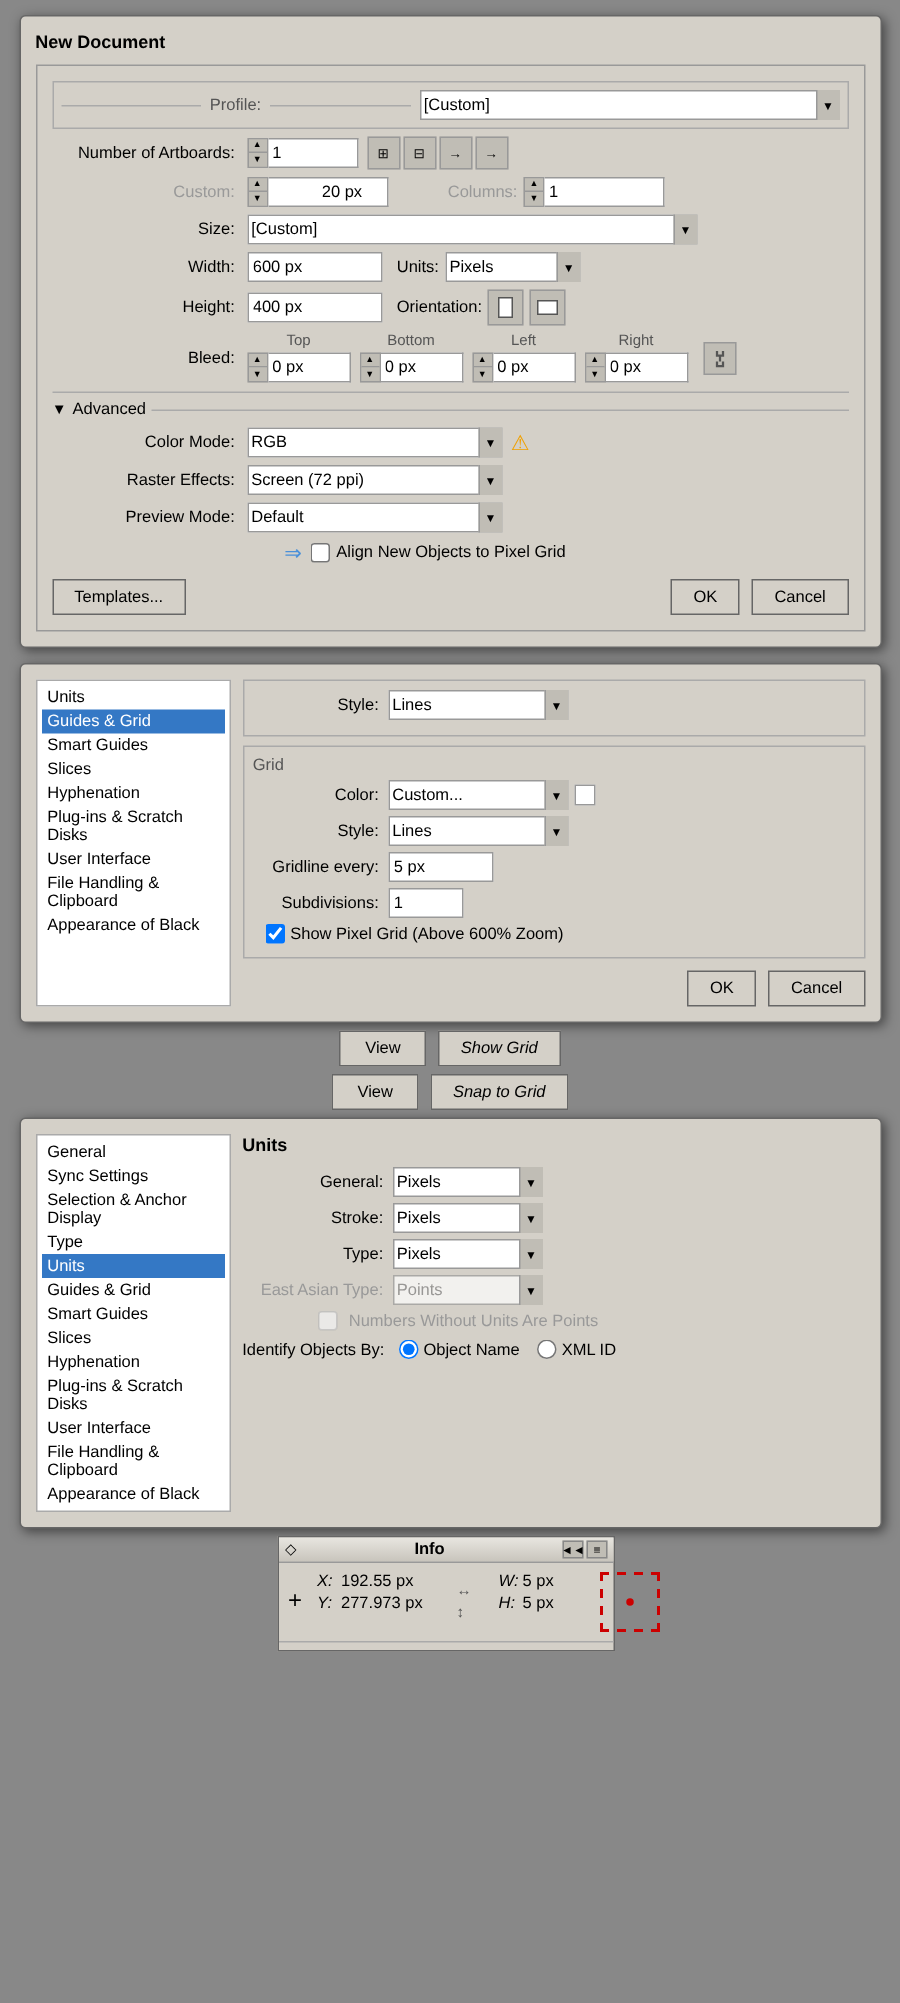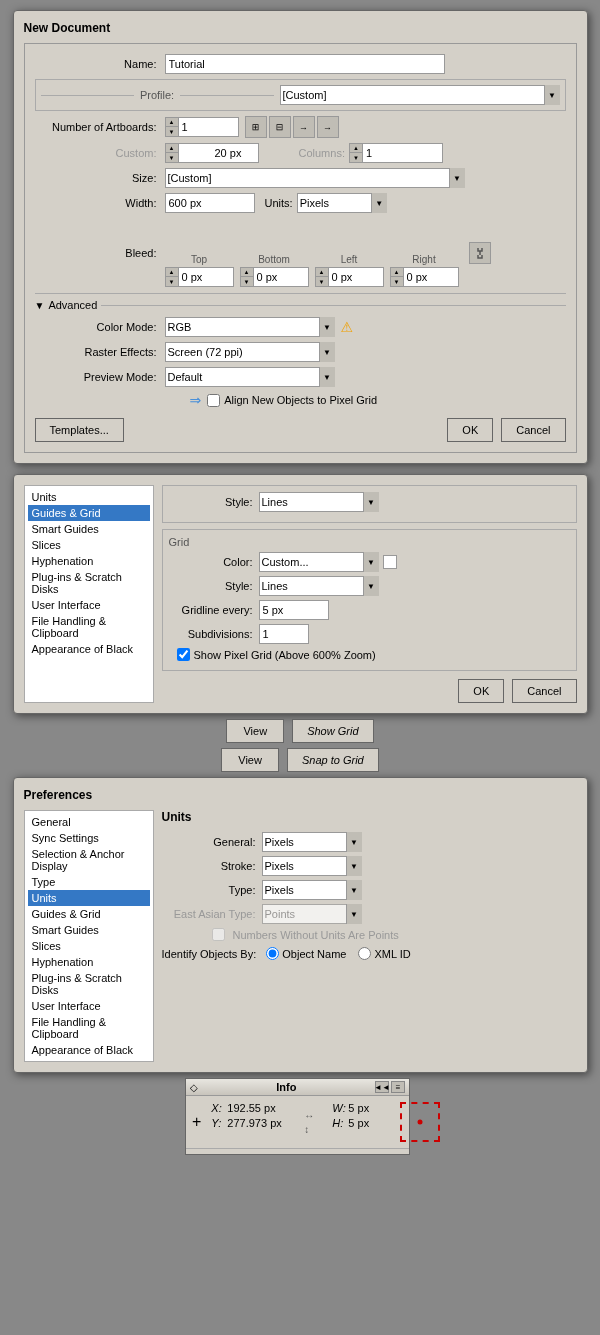--- a/index.html
+++ b/index.html
@@ -132,21 +132,20 @@
     }
     .bleed-fields {
       display: flex;
       gap: 6px;
       align-items: center;
     }
     .bleed-field-group {
       display: flex;
       flex-direction: column;
       align-items: center;
-      margin-top: 36px;
     }
     .bleed-field-label {
       font-size: 10px;
       color: #555;
       margin-bottom: 2px;
     }
     .link-btn {
       width: 22px;
       height: 22px;
       background: #c0bdb5;
@@ -474,24 +473,20 @@
       margin-left: 8px;
     }
   </style>
 </head>
 <body>
 
 <div class="dialog">
   <div class="dialog-title">New Document</div>
   <div class="dialog-inner">
 
-    <div class="form-row">
-      <div class="form-label">Name:</div>
-      <input class="form-input wide-input" type="text" value="Tutorial" style="">
-    </div>
 
     <div style="border:1px solid #aaa; padding:5px; margin-bottom:5px;">
       <div class="form-row" style="margin-bottom:0">
         <div style="flex:1; border-top:1px solid #aaa; margin-right:6px;"></div>
         <span style="font-size:11px;color:#555;">Profile:</span>
         <div style="flex:1; border-top:1px solid #aaa; margin-left:6px; margin-right:6px;"></div>
         <div class="select-wrap">
           <select style="width:280px;">
             <option>[Custom]</option>
             <option>Print</option>
@@ -557,20 +552,33 @@
       <div class="select-wrap" style="margin-left:4px;">
         <select style="width:90px;">
           <option>Pixels</option>
           <option>Points</option>
           <option>Inches</option>
         </select>
         <div class="select-arrow">▼</div>
       </div>
     </div>
 
+    <div class="form-row">
+      <div class="form-label">Height:</div>
+      <input class="form-input" style="width: 90px;" type="text" value="400 px">
+      <span class="units-label">Orientation:</span>
+      <div class="orientation-btns" style="margin-left:4px;">
+        <div class="orient-btn">
+          <div class="orient-icon orient-portrait"></div>
+        </div>
+        <div class="orient-btn">
+          <div class="orient-icon orient-landscape"></div>
+        </div>
+      </div>
+    </div>
 
     <div style="margin-bottom:6px;">
       <div class="bleed-row">
         <div class="form-label">Bleed:</div>
         <div class="bleed-fields">
           <div class="bleed-field-group">
             <div class="bleed-field-label">Top</div>
             <div class="stepper">
               <div class="stepper-btns">
                 <button class="stepper-btn">▲</button>
@@ -756,21 +764,20 @@
   <button class="view-btn">View</button>
   <button class="action-btn">Show Grid</button>
 </div>
 
 <div class="btn-row">
   <button class="view-btn">View</button>
   <button class="action-btn">Snap to Grid</button>
 </div>
 
 <div class="pref2-dialog">
-  <div class="dialog-title">Preferences</div>
   <div class="pref-layout">
     <div class="pref-sidebar">
       <div class="pref-sidebar-item">General</div>
       <div class="pref-sidebar-item">Sync Settings</div>
       <div class="pref-sidebar-item">Selection &amp; Anchor Display</div>
       <div class="pref-sidebar-item">Type</div>
       <div class="pref-sidebar-item active">Units</div>
       <div class="pref-sidebar-item">Guides &amp; Grid</div>
       <div class="pref-sidebar-item">Smart Guides</div>
       <div class="pref-sidebar-item">Slices</div>

